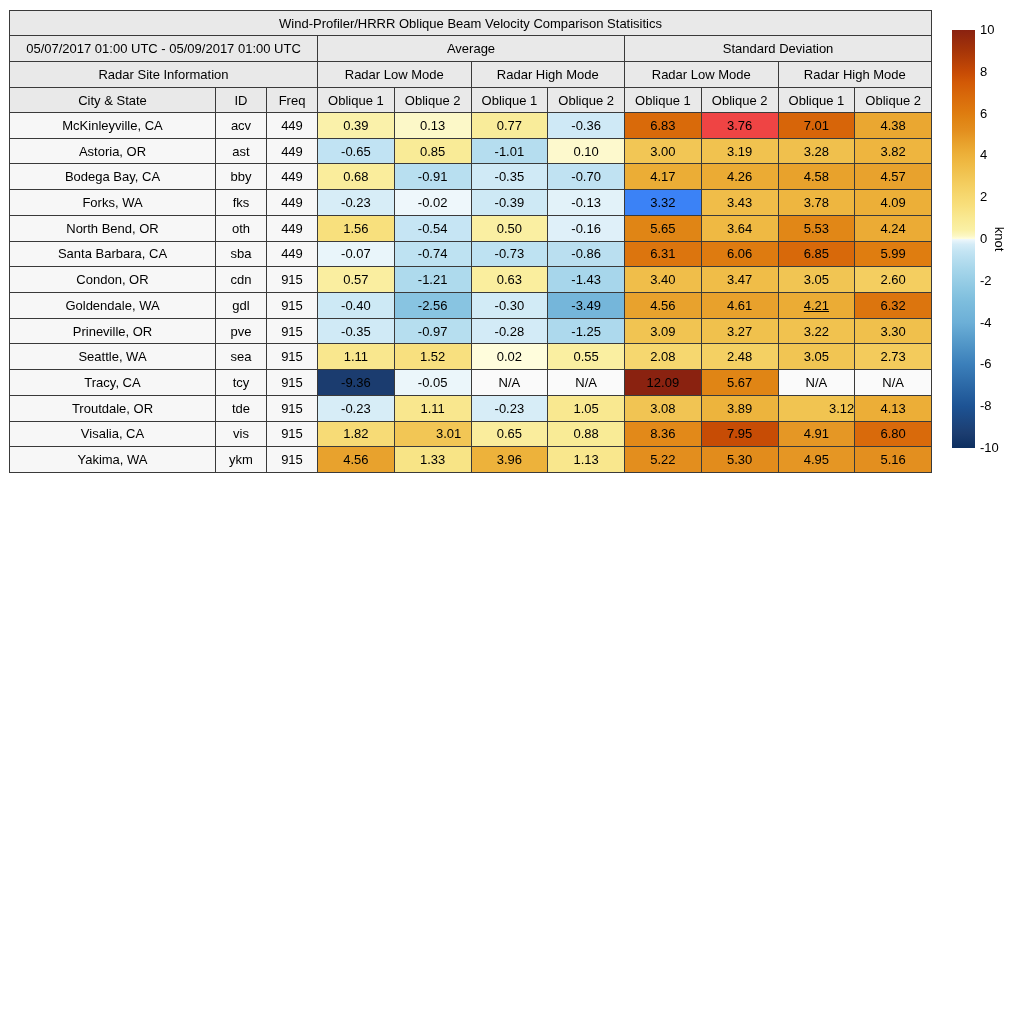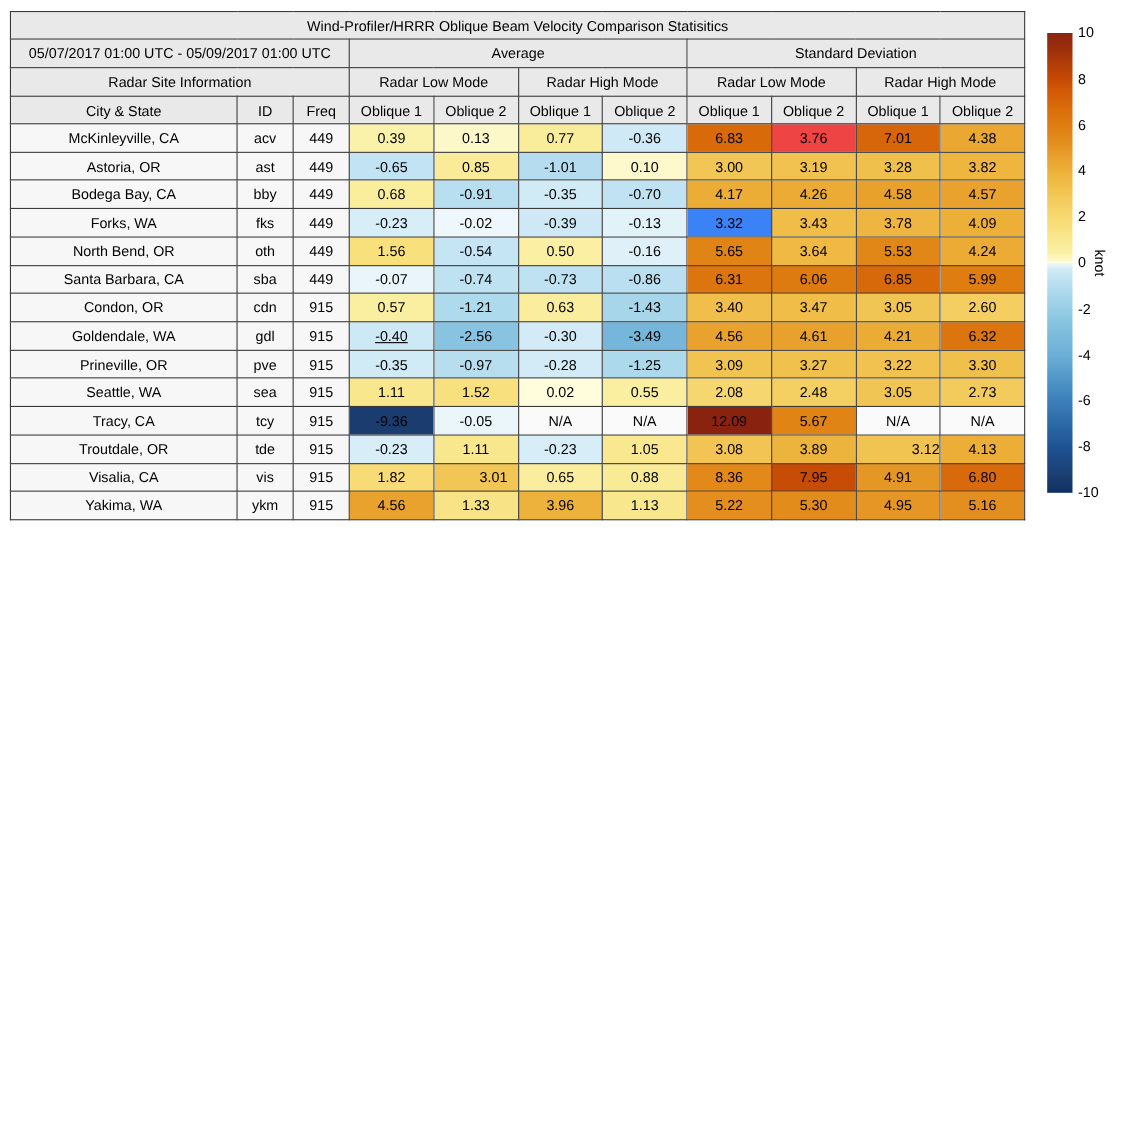--- a/index.html
+++ b/index.html
@@ -180,27 +180,27 @@
         <td class="value-cell" style="background: rgb(167, 214, 235);">-1.43</td>
         <td class="value-cell" style="background: rgb(240, 190, 74);">3.40</td>
         <td class="value-cell" style="background: rgb(240, 189, 72);">3.47</td>
         <td class="value-cell" style="background: rgb(241, 197, 83);">3.05</td>
         <td class="value-cell" style="background: rgb(244, 206, 96);">2.60</td>
       </tr>
       <tr>
         <td class="info-cell">Goldendale, WA</td>
         <td class="info-cell">gdl</td>
         <td class="info-cell">915</td>
-        <td class="value-cell" style="background: rgb(205, 233, 245); text-decoration: underline;">-0.40</td>
+        <td class="value-cell" style="background: rgb(205, 233, 245);">-0.40</td>
         <td class="value-cell" style="background: rgb(136, 196, 225);">-2.56</td>
         <td class="value-cell" style="background: rgb(210, 235, 246);">-0.30</td>
         <td class="value-cell" style="background: rgb(117, 182, 218);">-3.49</td>
         <td class="value-cell" style="background: rgb(232, 162, 45);">4.56</td>
         <td class="value-cell" style="background: rgb(232, 161, 44);">4.61</td>
-        <td class="value-cell" style="background: rgb(235, 172, 53);">4.21</td>
+        <td class="value-cell" style="background: rgb(235, 172, 53); text-decoration: underline;">4.21</td>
         <td class="value-cell" style="background: rgb(220, 117, 14);">6.32</td>
       </tr>
       <tr>
         <td class="info-cell">Prineville, OR</td>
         <td class="info-cell">pve</td>
         <td class="info-cell">915</td>
         <td class="value-cell" style="background: rgb(208, 234, 246);">-0.35</td>
         <td class="value-cell" style="background: rgb(182, 222, 239);">-0.97</td>
         <td class="value-cell" style="background: rgb(211, 235, 247);">-0.28</td>
         <td class="value-cell" style="background: rgb(173, 217, 237);">-1.25</td>

